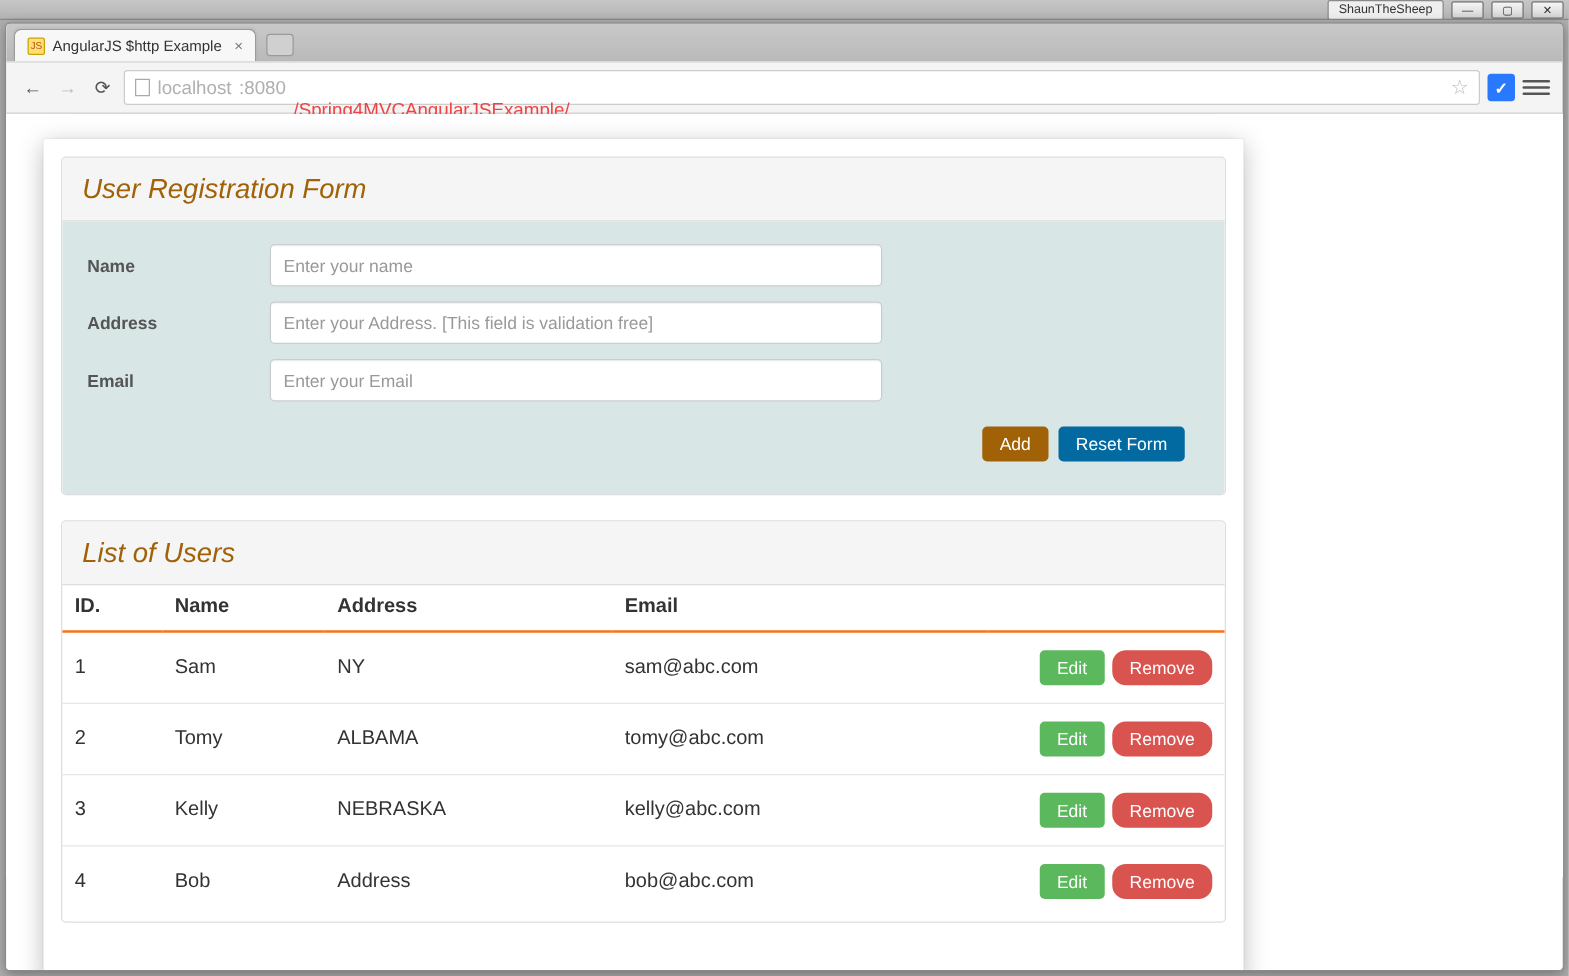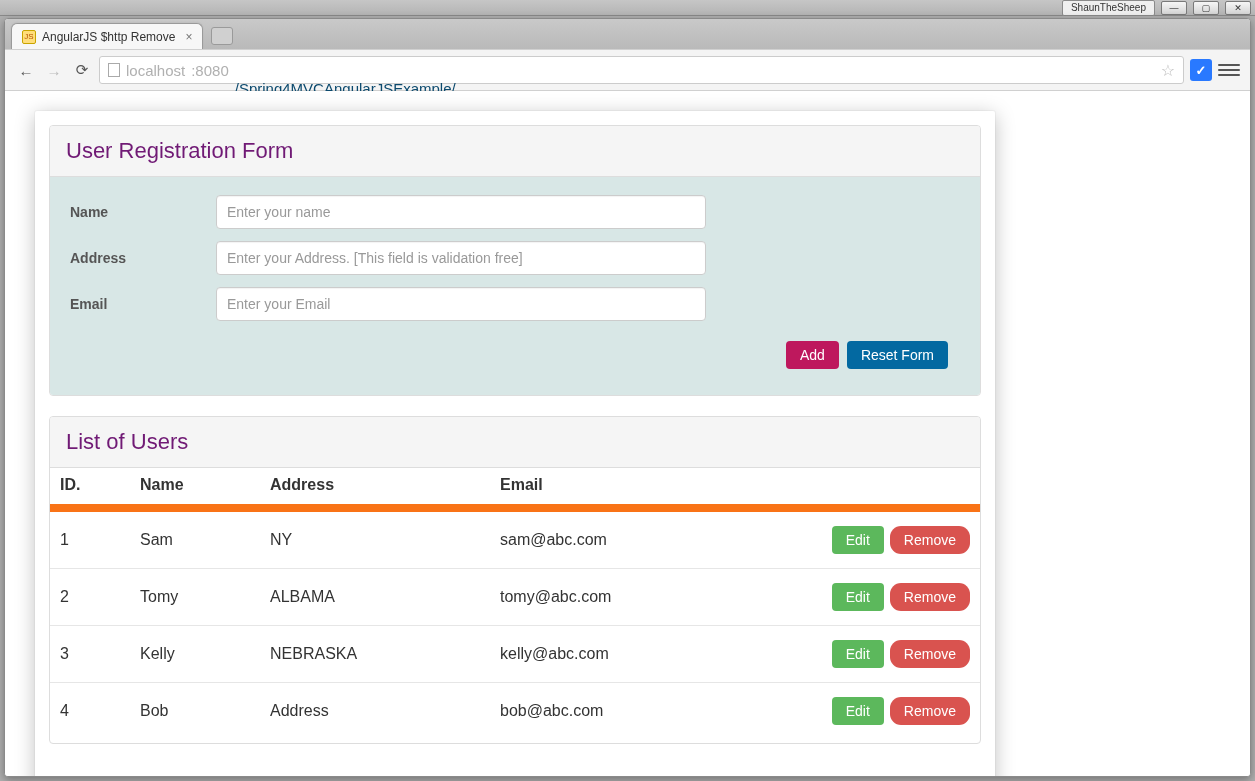--- a/index.html
+++ b/index.html
@@ -138,21 +138,21 @@
     gap: 6px;
     position: relative;
   }
   .addressbar .doc-icon {
     width: 12px; height: 14px;
     border: 1px solid #aaa;
     background: #fff;
     position: relative;
   }
   .addressbar .host { color: #b0b0b0; }
-  .addressbar .path { color: #0c4a6e; margin-top: 36px; }
+  .addressbar .path { color: #ef4444; margin-top: 36px; }
   .addressbar .star-icon {
     position: absolute; right: 8px; top: 50%; transform: translateY(-50%);
     color: #bbb; font-size: 16px;
   }
   .ext-icon {
     width: 22px; height: 22px;
     background: #2979ff;
     border-radius: 3px;
     display: flex; align-items: center; justify-content: center;
     color: #fff; font-size: 13px; font-weight: bold;
@@ -188,23 +188,24 @@
 
   .panel {
     border: 1px solid #ddd;
     border-radius: 4px;
     margin-bottom: 20px;
     overflow: hidden;
   }
   .panel-heading {
     padding: 12px 16px;
     font-size: 22px;
-    color: #701a75;
+    color: #a16207;
     background: #f5f5f5;
     border-bottom: 1px solid #ddd;
+    font-style: italic;
   }
   .formcontainer {
     background: #d8e7e6;
     padding: 18px 16px 26px 16px;
   }
   .form-group {
     display: flex;
     align-items: center;
     margin-bottom: 12px;
   }
@@ -239,42 +240,42 @@
     align-items: center;
     justify-content: center;
     padding: 7px 14px;
     font-size: 14px;
     color: #fff;
     border: none;
     border-radius: 4px;
     cursor: pointer;
   }
   .btn-sm { padding: 6px 14px; font-size: 14px; }
-  .btn-primary { background: #be185d; }
+  .btn-primary { background: #a16207; }
   .btn-warning { background: #0369a1; }
   .btn-success { background: #5cb85c; }
   .btn-danger  { background: #d9534f; border-radius: 11px; }
 
   
   .tablecontainer { padding: 0 0 4px 0; }
   .tablecontainer table {
     width: 100%;
     border-collapse: collapse;
   }
   .tablecontainer th, .tablecontainer td {
     text-align: left;
     padding: 14px 10px;
     font-size: 16px;
     color: #333;
     border-top: 1px solid #e6e6e6;
   }
   .tablecontainer thead th {
     font-weight: bold;
     border-top: none;
-    border-bottom: 8px solid #f97316;
+    border-bottom: 2px solid #f97316;
     padding-top: 8px;
     padding-bottom: 10px;
   }
   .tablecontainer td.actions {
     text-align: right;
     white-space: nowrap;
   }
   .tablecontainer td.actions .btn { margin-left: 6px; }
   .col-id { width: 80px; }
   .col-name { width: 130px; }
@@ -289,21 +290,21 @@
   <div class="os-winbtn">—</div>
   <div class="os-winbtn">▢</div>
   <div class="os-winbtn">✕</div>
 </div>
 
 <div class="browser-frame">
 
   <div class="tabstrip">
     <div class="tab">
       <span class="favicon">JS</span>
-      <span>AngularJS $http Remove</span>
+      <span>AngularJS $http Example</span>
       <span class="close-x">×</span>
     </div>
     <div class="newtab"></div>
   </div>
 
   <div class="navbar">
     <div class="navbtn">←</div>
     <div class="navbtn disabled">→</div>
     <div class="navbtn">⟳</div>
     <div class="addressbar">

